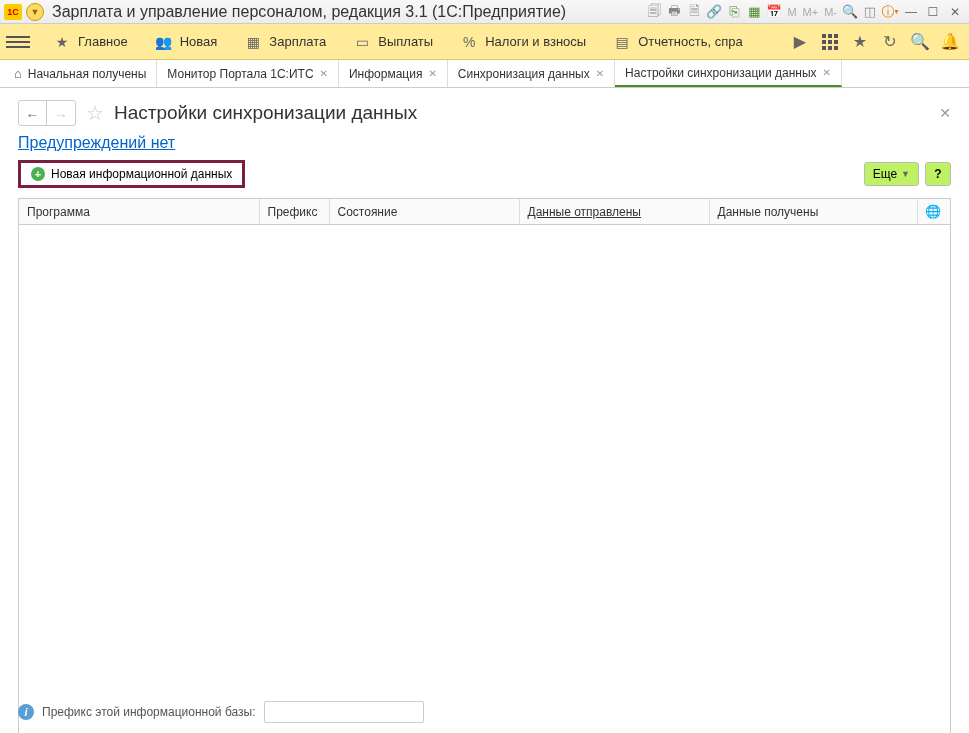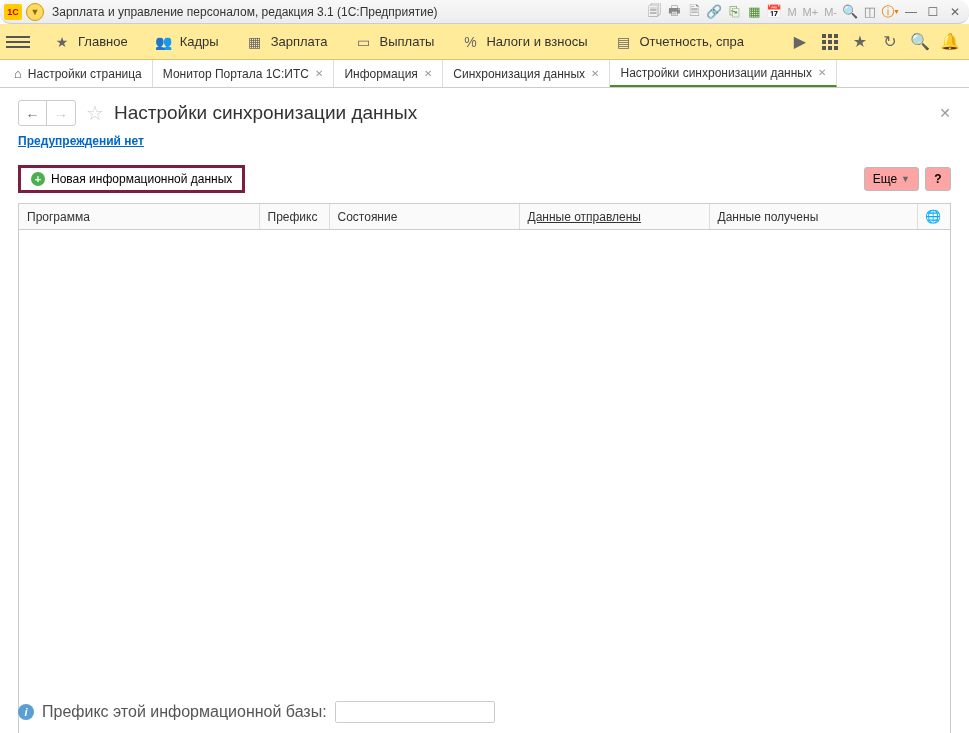--- a/index.html
+++ b/index.html
@@ -1,23 +1,23 @@
 <!DOCTYPE html>
 <html><head>
 <meta charset="utf-8">
 <style>
   * { box-sizing: border-box; margin: 0; padding: 0; }
   body { font-family: Arial, sans-serif; font-size: 12px; background: #fff; width: 969px; height: 733px; overflow: hidden; }
   
   
-  .titlebar { height: 24px; background: linear-gradient(#f8f8f8, #ececec); display: flex; align-items: center; padding: 0 4px; border-bottom: 1px solid #ccc; border-radius: 11px; }
+  .titlebar { height: 24px; background: linear-gradient(#f8f8f8, #ececec); display: flex; align-items: center; padding: 0 4px; border-bottom: 1px solid #ccc; }
   .titlebar-left { display: flex; align-items: center; gap: 4px; flex: 1; }
   .logo-1c { width: 18px; height: 16px; background: #ffcc00; border-radius: 2px; font-size: 9px; font-weight: bold; display: flex; align-items: center; justify-content: center; color: #c00; }
   .circle-btn { width: 18px; height: 18px; border-radius: 50%; background: #ffd966; border: 1px solid #cc9900; display: flex; align-items: center; justify-content: center; }
-  .titlebar-title { font-size: 12px; color: #333; margin-left: 4px; }
+  .titlebar-title { font-size: 16px; color: #333; margin-left: 4px; }
   .titlebar-tools { display: flex; align-items: center; gap: 2px; }
   .tb-icon { width: 18px; height: 18px; display: flex; align-items: center; justify-content: center; color: #888; font-size: 13px; cursor: pointer; }
   .tb-icon.green { color: #4a8c2a; }
   .tb-icon.orange { color: #e08000; }
   .tb-text { font-size: 11px; color: #aaa; padding: 0 2px; cursor: pointer; }
   .win-btn { width: 20px; height: 16px; display: flex; align-items: center; justify-content: center; font-size: 12px; color: #666; cursor: pointer; }
   
   
   .main-toolbar { height: 36px; background: #ffeb99; border-bottom: 1px solid #d4c66a; display: flex; align-items: center; padding: 0 6px; }
   .menu-burger { width: 24px; height: 24px; display: flex; flex-direction: column; justify-content: center; gap: 3px; cursor: pointer; margin-right: 10px; }
@@ -40,41 +40,41 @@
   .page-header { display: flex; align-items: center; padding: 12px 18px 8px 18px; gap: 10px; }
   .nav-arrows { display: flex; border: 1px solid #ccc; border-radius: 3px; }
   .nav-arrow { width: 28px; height: 24px; display: flex; align-items: center; justify-content: center; cursor: pointer; color: #666; font-size: 14px; }
   .nav-arrow:first-child { border-right: 1px solid #ccc; }
   .star-icon { color: #ccc; font-size: 20px; cursor: pointer; }
   .page-title { font-size: 19px; color: #333; font-weight: normal; }
   .page-close { margin-left: auto; color: #999; font-size: 14px; cursor: pointer; }
   
   
   .content { padding: 0 18px; }
-  .warn-link { color: #0066cc; text-decoration: underline; font-size: 12px; cursor: pointer; display: inline-block; margin-bottom: 17px; font-weight: bold; }
+  .warn-link { color: #0066cc; text-decoration: underline; font-size: 16px; cursor: pointer; display: inline-block; margin-bottom: 8px; }
   
   .action-row { display: flex; align-items: center; margin-bottom: 10px; }
   .new-sync-btn { border: 3px solid #7a1f3d; padding: 4px 10px; display: flex; align-items: center; gap: 6px; background: #fff; cursor: pointer; font-size: 12px; }
   .plus-circle { width: 14px; height: 14px; border-radius: 50%; background: #4caf50; color: #fff; display: flex; align-items: center; justify-content: center; font-size: 11px; font-weight: bold; }
   .right-actions { margin-left: auto; display: flex; gap: 6px; }
-  .more-btn, .help-btn { border: 1px solid #bbb; border-radius: 3px; padding: 4px 8px; background: #fca5a5; cursor: pointer; font-size: 12px; display: flex; align-items: center; gap: 4px; }
+  .more-btn, .help-btn { border: 1px solid #bbb; border-radius: 3px; padding: 4px 8px; background: #bef264; cursor: pointer; font-size: 12px; display: flex; align-items: center; gap: 4px; }
   .more-btn .caret { font-size: 9px; color: #666; }
   .help-btn { width: 26px; justify-content: center; font-weight: bold; }
   
   
   .table-wrap { border: 1px solid #ccc; height: 544px; overflow: auto; }
   .tbl { width: 100%; border-collapse: collapse; }
   .tbl th { text-align: left; font-weight: normal; font-size: 12px; padding: 5px 8px; border-right: 1px solid #ddd; border-bottom: 1px solid #ccc; background: #fafafa; color: #333; }
   .tbl th:last-child { border-right: none; width: 26px; text-align: center; }
   .globe-icon { color: #5a9fd4; font-size: 13px; }
   
   
   .footer { position: absolute; bottom: 10px; left: 18px; right: 18px; display: flex; align-items: center; gap: 8px; }
   .info-icon { width: 16px; height: 16px; border-radius: 50%; background: #5a9fd4; color: #fff; display: flex; align-items: center; justify-content: center; font-size: 11px; font-style: italic; font-weight: bold; }
-  .footer-label { font-size: 16px; color: #555; }
+  .footer-label { font-size: 12px; color: #555; }
   .footer-input { border: 1px solid #ccc; border-radius: 2px; height: 22px; width: 160px; padding: 0 4px; }
 </style>
 </head>
 <body>
 
 <div class="titlebar">
   <div class="titlebar-left">
     <div class="logo-1c">1C</div>
     <div class="circle-btn">
       <span style="font-size:9px;color:#8a6d00;">▼</span>
@@ -106,21 +106,21 @@
     <span></span>
       <span></span>
       <span></span>
   </div>
   <div class="nav-item">
     <span class="nav-icon">★</span>
     <span>Главное</span>
   </div>
   <div class="nav-item">
     <span class="nav-icon">👥</span>
-    <span>Кадры</span>
+    <span>Новая</span>
   </div>
   <div class="nav-item">
     <span class="nav-icon">▦</span>
     <span>Зарплата</span>
   </div>
   <div class="nav-item">
     <span class="nav-icon">▭</span>
     <span>Выплаты</span>
   </div>
   <div class="nav-item">
@@ -149,21 +149,21 @@
     <div class="nav-tool">★</div>
     <div class="nav-tool">↻</div>
     <div class="nav-tool">🔍</div>
     <div class="nav-tool">🔔</div>
   </div>
 </div>
 
 <div class="tabs">
   <div class="tab">
     <span class="home-icon">⌂</span>
-    <span>Настройки страница</span>
+    <span>Начальная получены</span>
   </div>
   <div class="tab">
     <span>Монитор Портала 1С:ИТС</span>
     <span class="tab-close">✕</span>
   </div>
   <div class="tab">
     <span>Информация</span>
     <span class="tab-close">✕</span>
   </div>
   <div class="tab">

